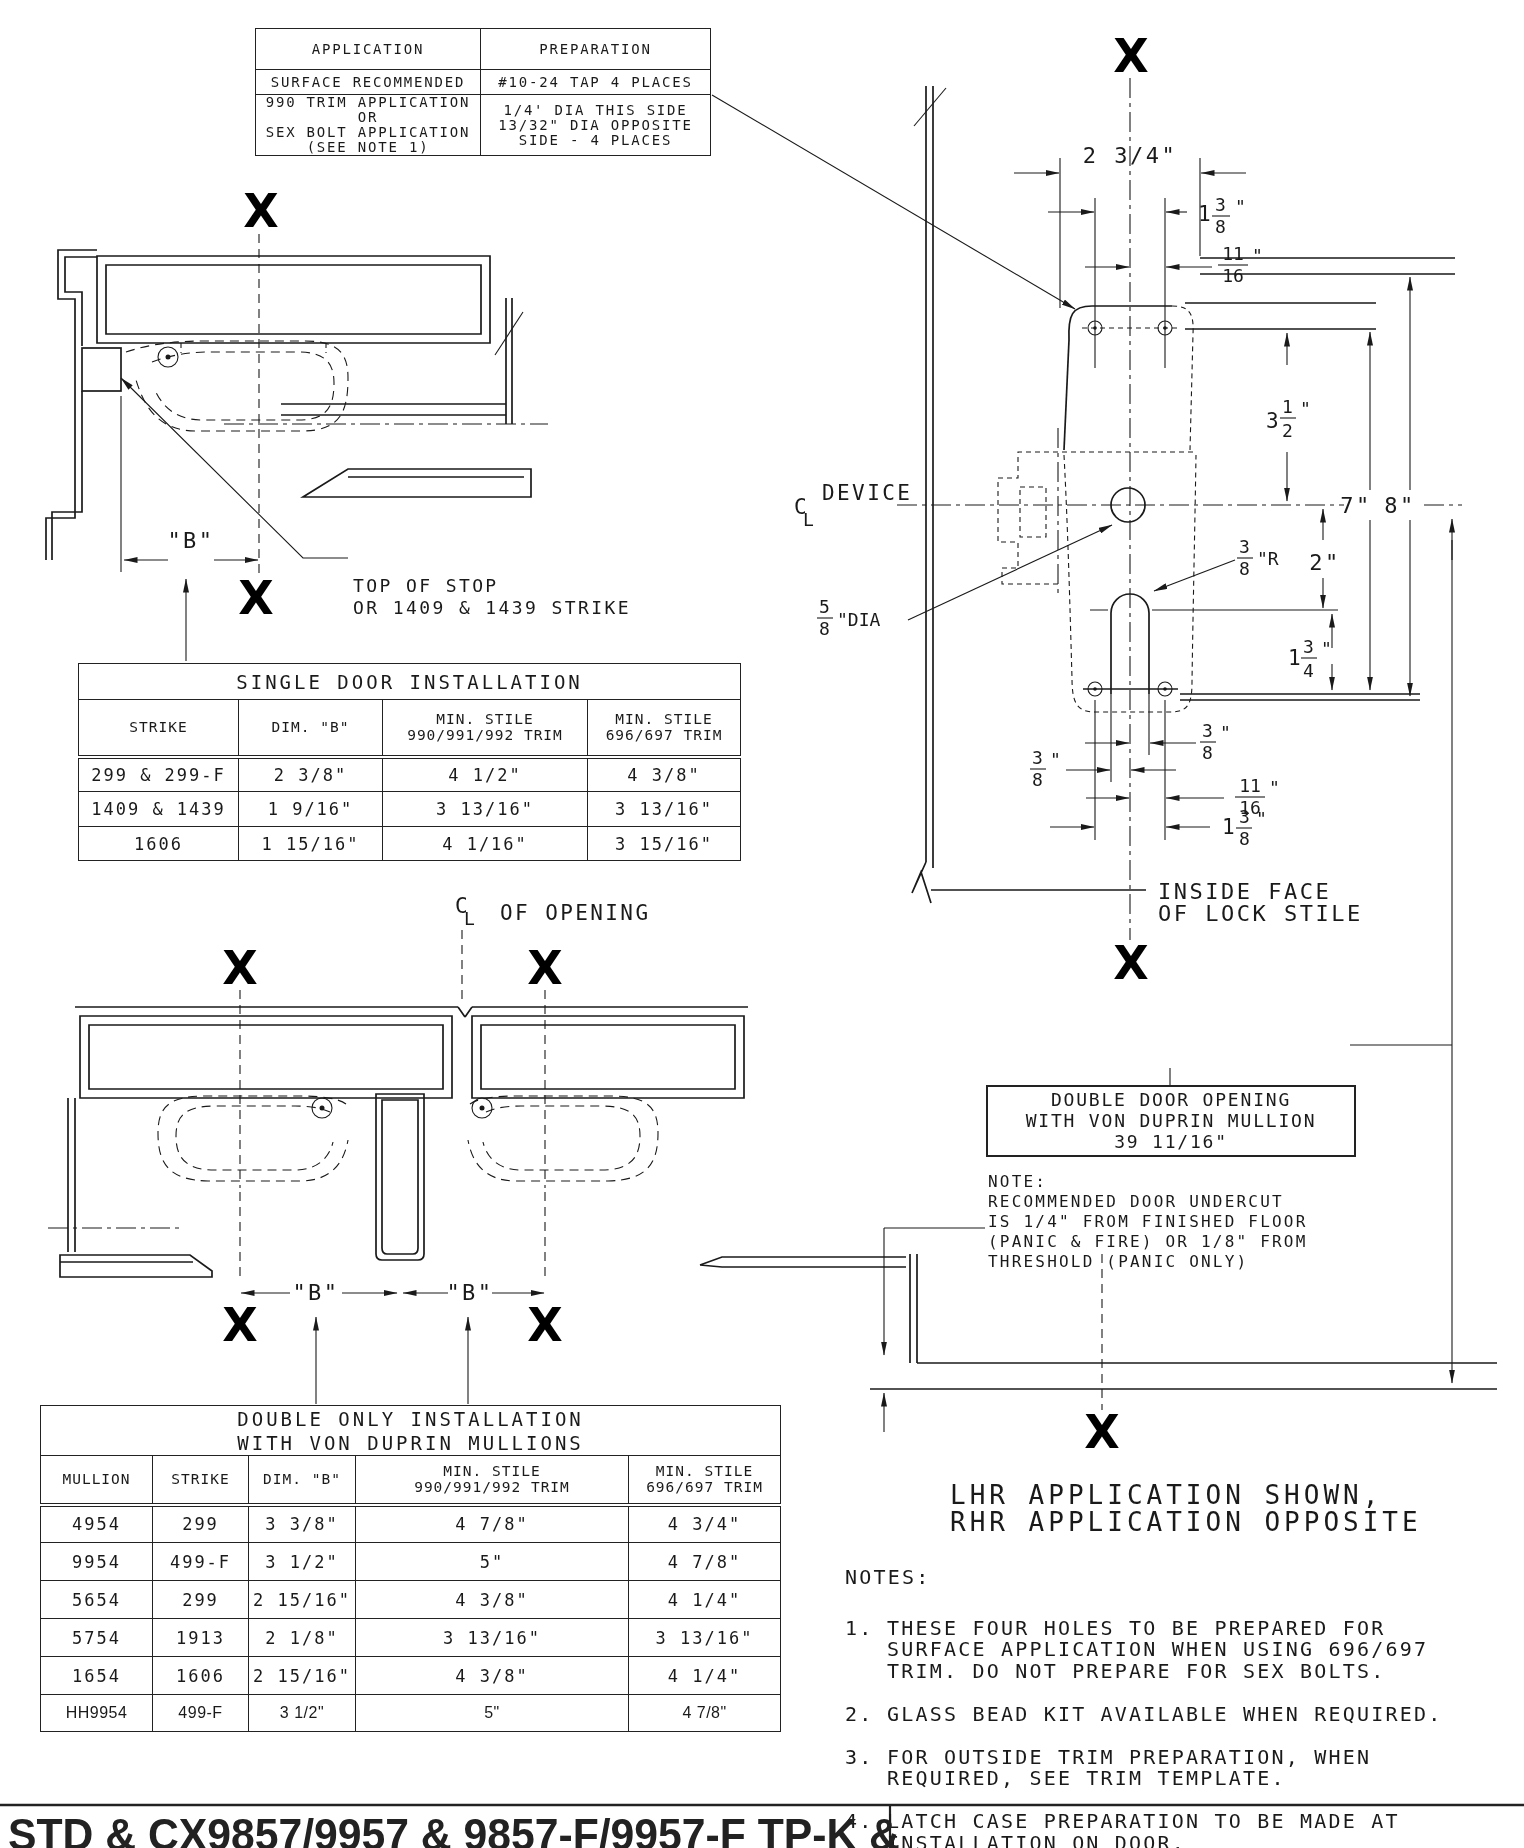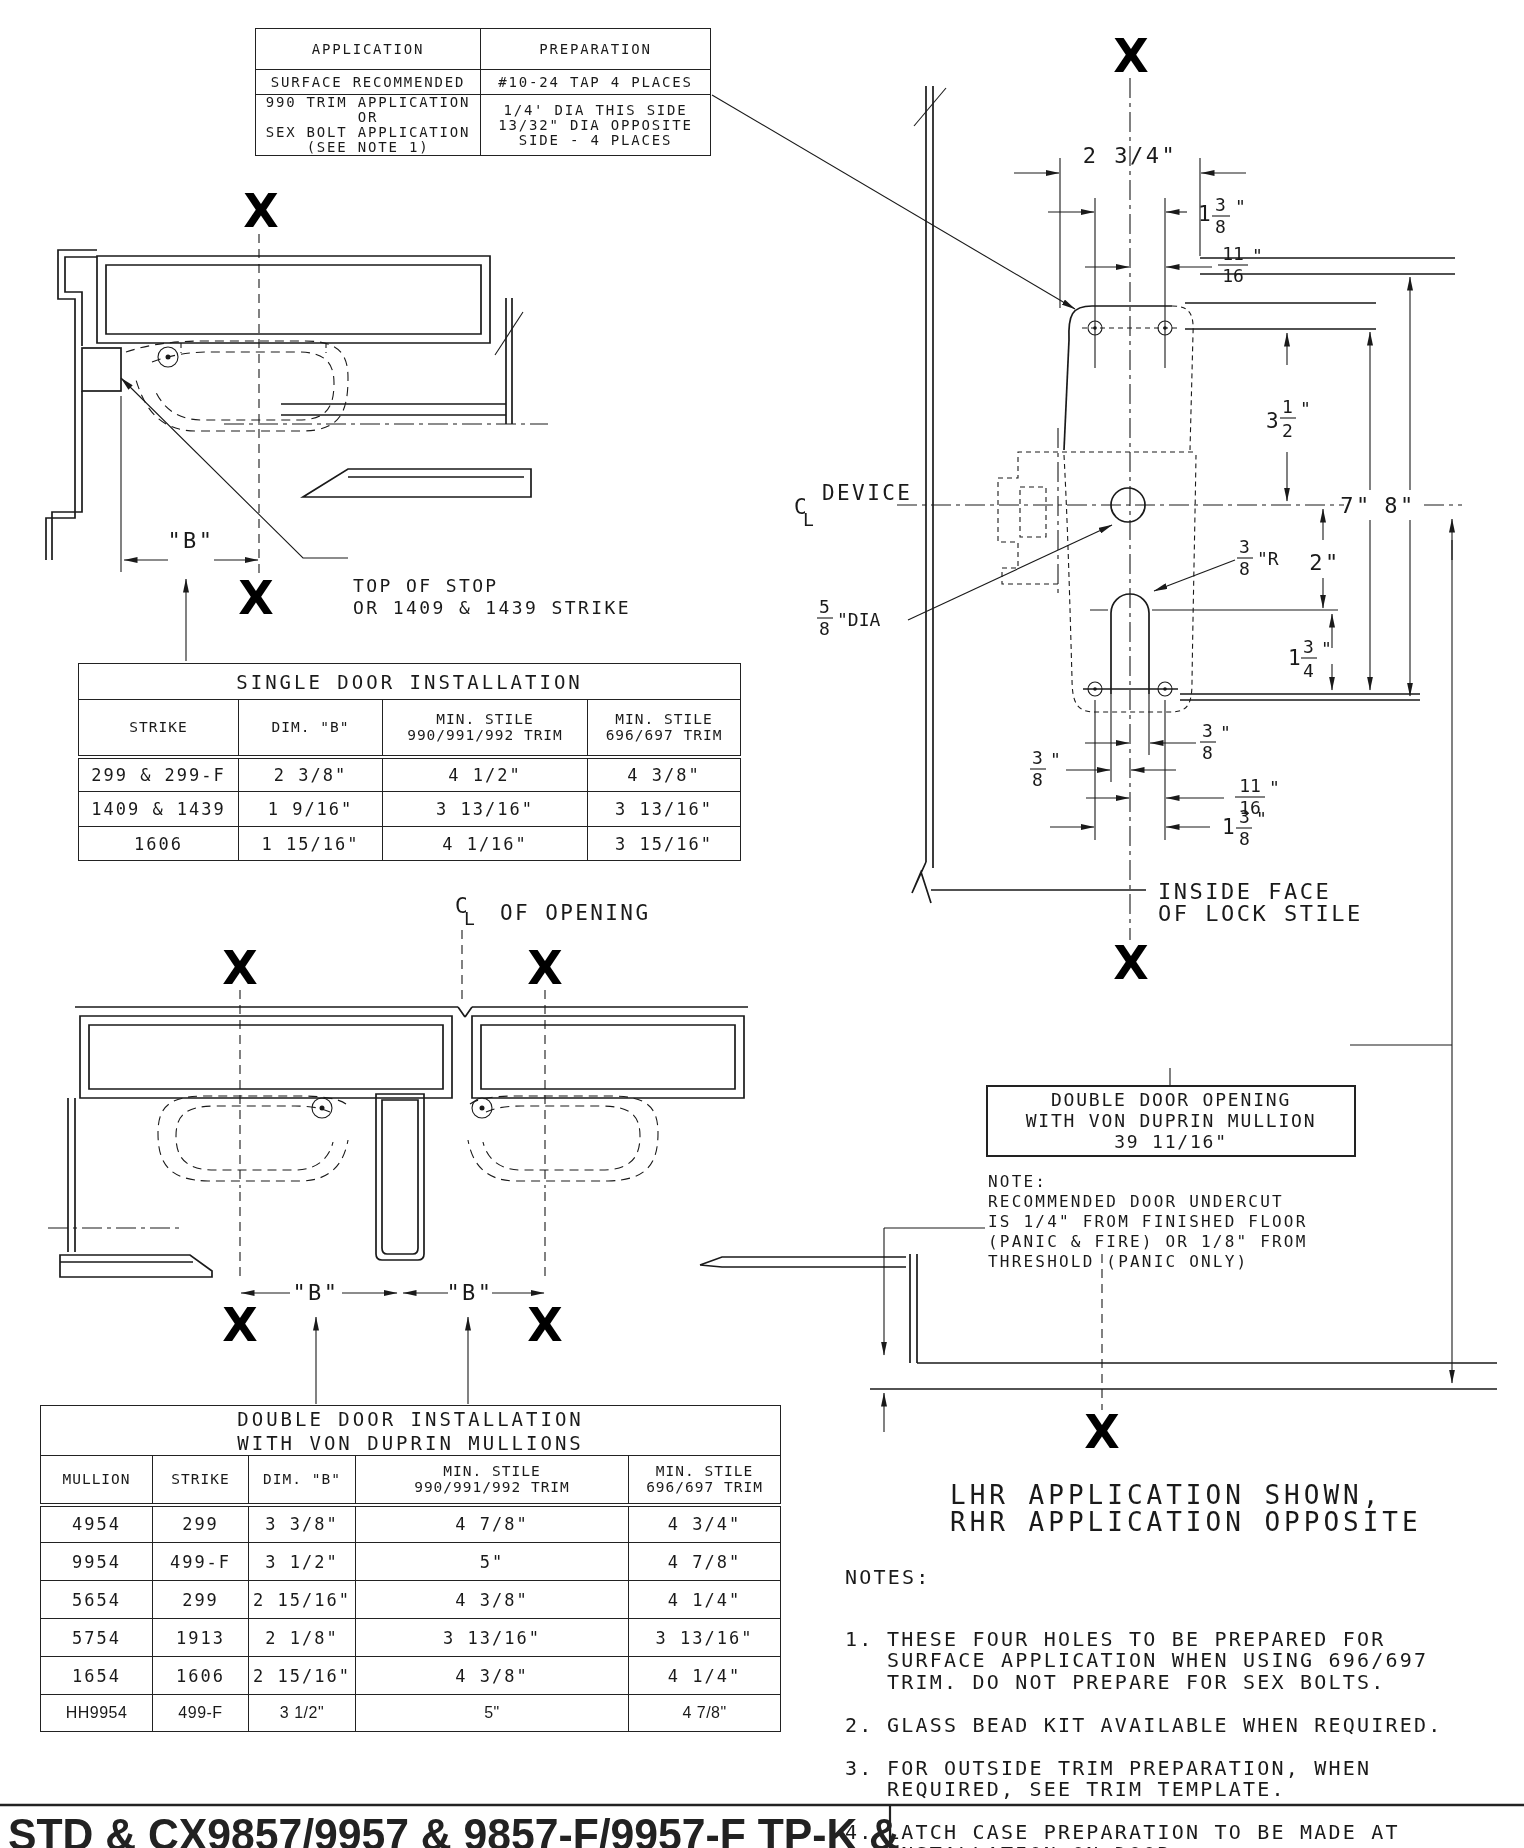--- a/index.html
+++ b/index.html
@@ -32,21 +32,21 @@
   .tab-hdr td{font-size:14.5px;letter-spacing:1px;border-bottom:4px double #222 !important}
   .tab-data td{font-size:17px;letter-spacing:2px}
   tr.alt td{font-family:"Liberation Sans",sans-serif;font-size:16px;letter-spacing:.5px}
   #app-table td,#app-table th{font-size:14px;letter-spacing:1.8px;line-height:15px}
   #note-block{font-size:16px;letter-spacing:2.2px;line-height:20px;white-space:pre}
   #lhr-block{font-size:26px;letter-spacing:4px;line-height:27px;white-space:pre}
   #notes-block{font-size:20px;letter-spacing:2.2px;line-height:21.5px}
   #notes-block .nrow{display:flex}
   #notes-block .nnum{width:42px;flex:none}
   #notes-block .ntxt{white-space:pre}
-  #notes-title{margin-bottom:19px}
+  #notes-title{margin-bottom:8px}
   #title-text{position:absolute;left:8px;top:1810px;font-family:"Liberation Sans",sans-serif;
        font-size:44px;font-weight:bold;letter-spacing:0;white-space:nowrap;color:#222;transform:scaleX(.97);transform-origin:left top}
 </style>
 </head>
 <body>
 
 <div id="sheet">
 
 <svg id="linework" width="1524" height="1848" viewBox="0 0 1524 1848">
   <defs>
@@ -357,21 +357,21 @@
 <table class="dtab" id="double-table" style="left:40px;top:1405px;width:740px">
   <colgroup>
         <col style="width:112px">
         <col style="width:96px">
         <col style="width:107px">
         <col style="width:273px">
         <col style="width:152px">
       </colgroup>
   <tbody>
         <tr style="height:50px">
-    <td colspan="5" class="tab-title" style="line-height:24px">DOUBLE DOOR INSTALLATION
+    <td colspan="5" class="tab-title" style="line-height:24px">DOUBLE ONLY INSTALLATION
 WITH VON DUPRIN MULLIONS</td>
   </tr>
   <tr style="height:49px" class="tab-hdr">
     <td>MULLION</td>
     <td>STRIKE</td>
     <td>DIM. "B"</td>
     <td>MIN. STILE
 990/991/992 TRIM</td>
     <td>MIN. STILE
 696/697 TRIM</td>

